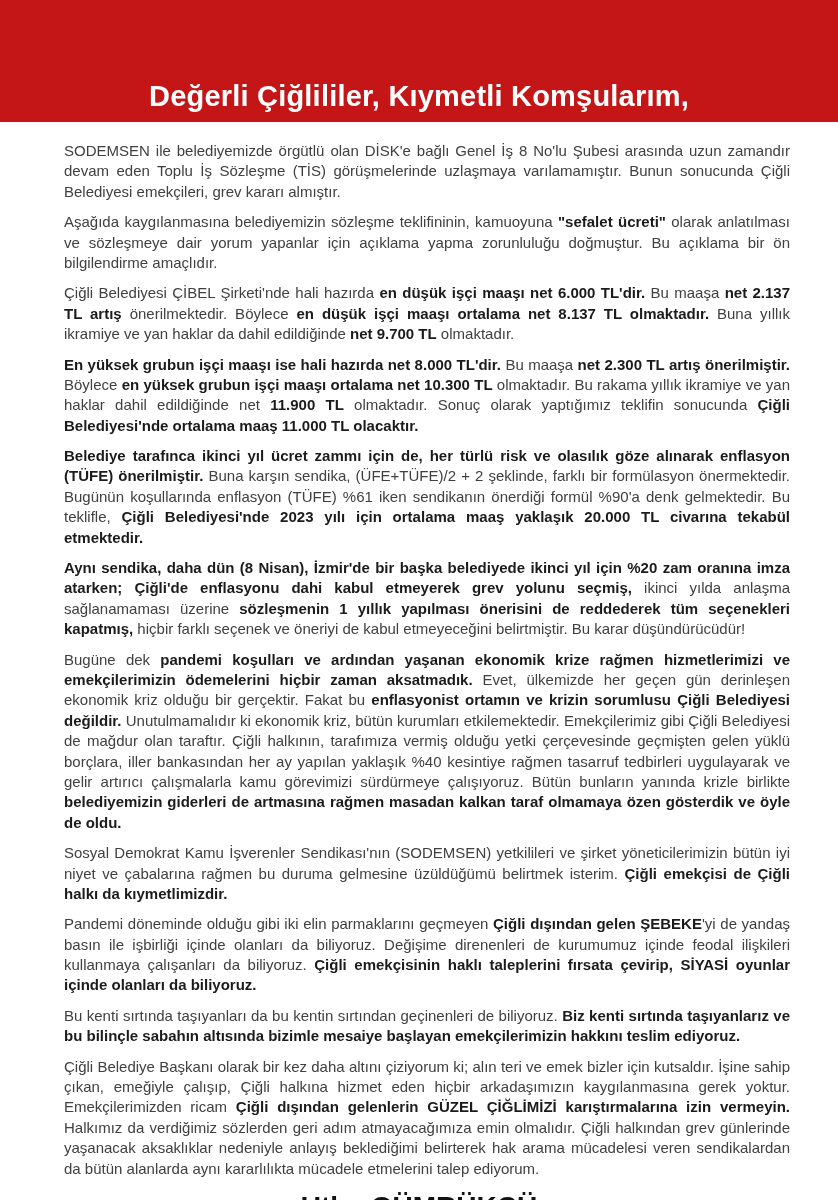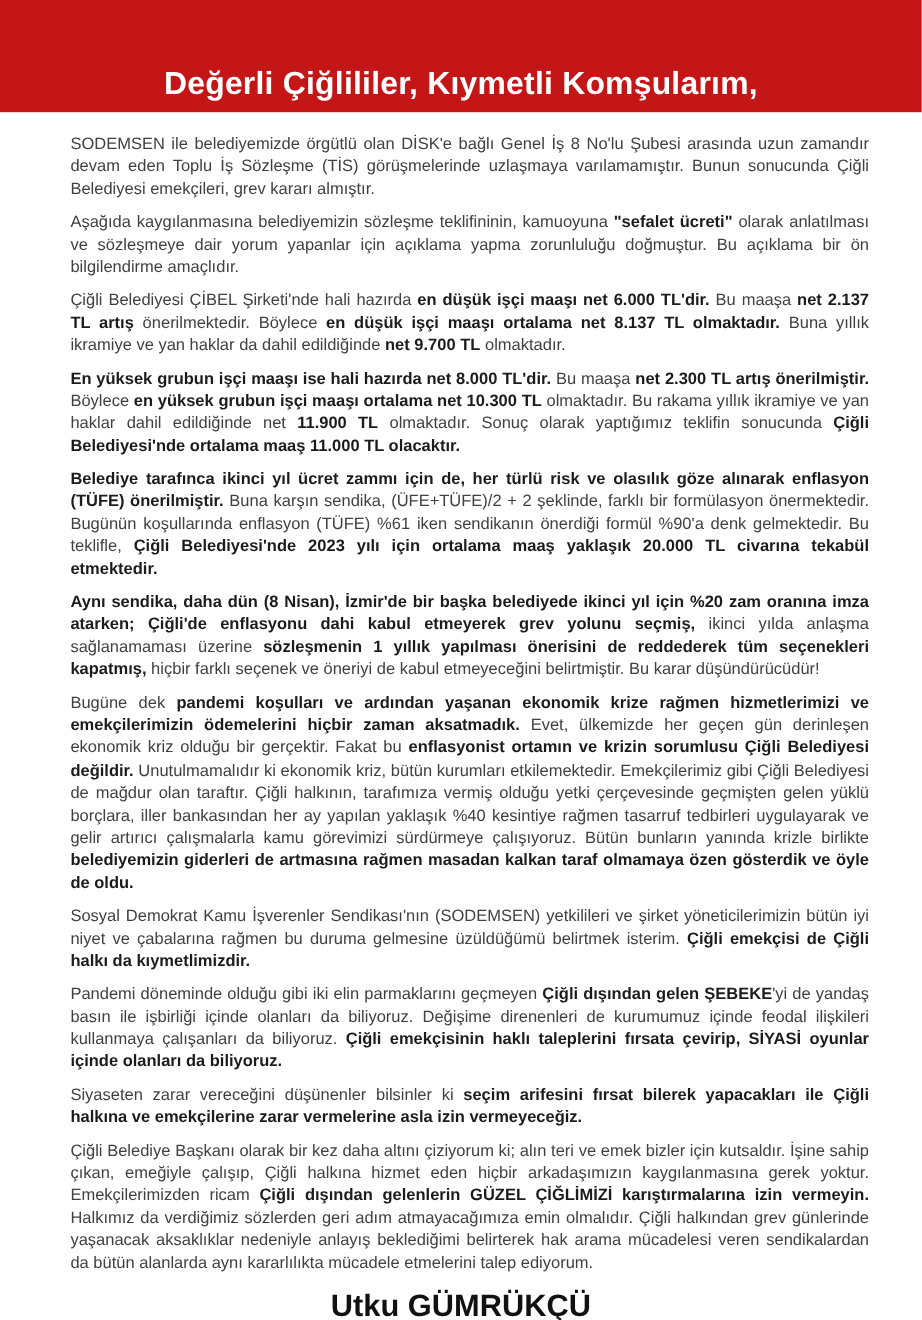--- a/index.html
+++ b/index.html
@@ -18,21 +18,21 @@
     -webkit-font-smoothing:antialiased;
   }
   .page{
     width:838px;
     min-height:1200px;
     background:var(--page-bg);
     box-sizing:border-box;
   }
   .header-banner{
     background:var(--header-bg);
-    height:102px;
+    height:122px;
     display:flex;
     align-items:flex-end;
     justify-content:center;
     box-sizing:border-box;
     padding-bottom:9px;
   }
   .page-title{
     margin:0;
     color:var(--header-text);
     font-size:29px;
@@ -78,21 +78,21 @@
     <div id="paragraphs">
         <p><span>SODEMSEN ile belediyemizde örgütlü olan DİSK'e bağlı Genel İş 8 No'lu Şubesi arasında uzun zamandır devam eden Toplu İş Sözleşme (TİS) görüşmelerinde uzlaşmaya varılamamıştır. Bunun sonucunda Çiğli Belediyesi emekçileri, grev kararı almıştır.</span></p>
         <p><span>Aşağıda kaygılanmasına belediyemizin sözleşme teklifininin, kamuoyuna </span><strong>"sefalet ücreti"</strong><span> olarak anlatılması ve sözleşmeye dair yorum yapanlar için açıklama yapma zorunluluğu doğmuştur. Bu açıklama bir ön bilgilendirme amaçlıdır.</span></p>
         <p><span>Çiğli Belediyesi ÇİBEL Şirketi'nde hali hazırda </span><strong>en düşük işçi maaşı net 6.000 TL'dir.</strong><span> Bu maaşa </span><strong>net 2.137 TL artış</strong><span> önerilmektedir. Böylece </span><strong>en düşük işçi maaşı ortalama net 8.137 TL olmaktadır.</strong><span> Buna yıllık ikramiye ve yan haklar da dahil edildiğinde </span><strong>net 9.700 TL</strong><span> olmaktadır.</span></p>
         <p><strong>En yüksek grubun işçi maaşı ise hali hazırda net 8.000 TL'dir.</strong><span> Bu maaşa </span><strong>net 2.300 TL artış önerilmiştir.</strong><span> Böylece </span><strong>en yüksek grubun işçi maaşı ortalama net 10.300 TL</strong><span> olmaktadır. Bu rakama yıllık ikramiye ve yan haklar dahil edildiğinde net </span><strong>11.900 TL</strong><span> olmaktadır. Sonuç olarak yaptığımız teklifin sonucunda </span><strong>Çiğli Belediyesi'nde ortalama maaş 11.000 TL olacaktır.</strong></p>
         <p><strong>Belediye tarafınca ikinci yıl ücret zammı için de, her türlü risk ve olasılık göze alınarak enflasyon (TÜFE) önerilmiştir.</strong><span> Buna karşın sendika, (ÜFE+TÜFE)/2 + 2 şeklinde, farklı bir formülasyon önermektedir. Bugünün koşullarında enflasyon (TÜFE) %61 iken sendikanın önerdiği formül %90'a denk gelmektedir. Bu teklifle, </span><strong>Çiğli Belediyesi'nde 2023 yılı için ortalama maaş yaklaşık 20.000 TL civarına tekabül etmektedir.</strong></p>
         <p><strong>Aynı sendika, daha dün (8 Nisan), İzmir'de bir başka belediyede ikinci yıl için %20 zam oranına imza atarken; Çiğli'de enflasyonu dahi kabul etmeyerek grev yolunu seçmiş,</strong><span> ikinci yılda anlaşma sağlanamaması üzerine </span><strong>sözleşmenin 1 yıllık yapılması önerisini de reddederek tüm seçenekleri kapatmış,</strong><span> hiçbir farklı seçenek ve öneriyi de kabul etmeyeceğini belirtmiştir. Bu karar düşündürücüdür!</span></p>
         <p><span>Bugüne dek </span><strong>pandemi koşulları ve ardından yaşanan ekonomik krize rağmen hizmetlerimizi ve emekçilerimizin ödemelerini hiçbir zaman aksatmadık.</strong><span> Evet, ülkemizde her geçen gün derinleşen ekonomik kriz olduğu bir gerçektir. Fakat bu </span><strong>enflasyonist ortamın ve krizin sorumlusu Çiğli Belediyesi değildir.</strong><span> Unutulmamalıdır ki ekonomik kriz, bütün kurumları etkilemektedir. Emekçilerimiz gibi Çiğli Belediyesi de mağdur olan taraftır. Çiğli halkının, tarafımıza vermiş olduğu yetki çerçevesinde geçmişten gelen yüklü borçlara, iller bankasından her ay yapılan yaklaşık %40 kesintiye rağmen tasarruf tedbirleri uygulayarak ve gelir artırıcı çalışmalarla kamu görevimizi sürdürmeye çalışıyoruz. Bütün bunların yanında krizle birlikte </span><strong>belediyemizin giderleri de artmasına rağmen masadan kalkan taraf olmamaya özen gösterdik ve öyle de oldu.</strong></p>
         <p><span>Sosyal Demokrat Kamu İşverenler Sendikası'nın (SODEMSEN) yetkilileri ve şirket yöneticilerimizin bütün iyi niyet ve çabalarına rağmen bu duruma gelmesine üzüldüğümü belirtmek isterim. </span><strong>Çiğli emekçisi de Çiğli halkı da kıymetlimizdir.</strong></p>
         <p><span>Pandemi döneminde olduğu gibi iki elin parmaklarını geçmeyen </span><strong>Çiğli dışından gelen ŞEBEKE</strong><span>'yi de yandaş basın ile işbirliği içinde olanları da biliyoruz. Değişime direnenleri de kurumumuz içinde feodal ilişkileri kullanmaya çalışanları da biliyoruz. </span><strong>Çiğli emekçisinin haklı taleplerini fırsata çevirip, SİYASİ oyunlar içinde olanları da biliyoruz.</strong></p>
-        <p><span>Siyaseten zarar vereceğini düşünenler bilsinler ki </span><strong>seçim arifesini fırsat bilerek yapacakları ile Çiğli halkına ve emekçilerine zarar vermelerine asla izin vermeyeceğiz.</strong></p>
+        <p><span>Bu kenti sırtında taşıyanları da bu kentin sırtından geçinenleri de biliyoruz. </span><strong>Biz kenti sırtında taşıyanlarız ve bu bilinçle sabahın altısında bizimle mesaiye başlayan emekçilerimizin hakkını teslim ediyoruz.</strong></p>
         <p><span>Çiğli Belediye Başkanı olarak bir kez daha altını çiziyorum ki; alın teri ve emek bizler için kutsaldır. İşine sahip çıkan, emeğiyle çalışıp, Çiğli halkına hizmet eden hiçbir arkadaşımızın kaygılanmasına gerek yoktur. Emekçilerimizden ricam </span><strong>Çiğli dışından gelenlerin GÜZEL ÇİĞLİMİZİ karıştırmalarına izin vermeyin.</strong><span> Halkımız da verdiğimiz sözlerden geri adım atmayacağımıza emin olmalıdır. Çiğli halkından grev günlerinde yaşanacak aksaklıklar nedeniyle anlayış beklediğimi belirterek hak arama mücadelesi veren sendikalardan da bütün alanlarda aynı kararlılıkta mücadele etmelerini talep ediyorum.</span></p>
       </div>
 
     <div class="signature-block">
       <div class="sig-name">Utku GÜMRÜKÇÜ</div>
 
     </div>
   </main>
 </div>
 

